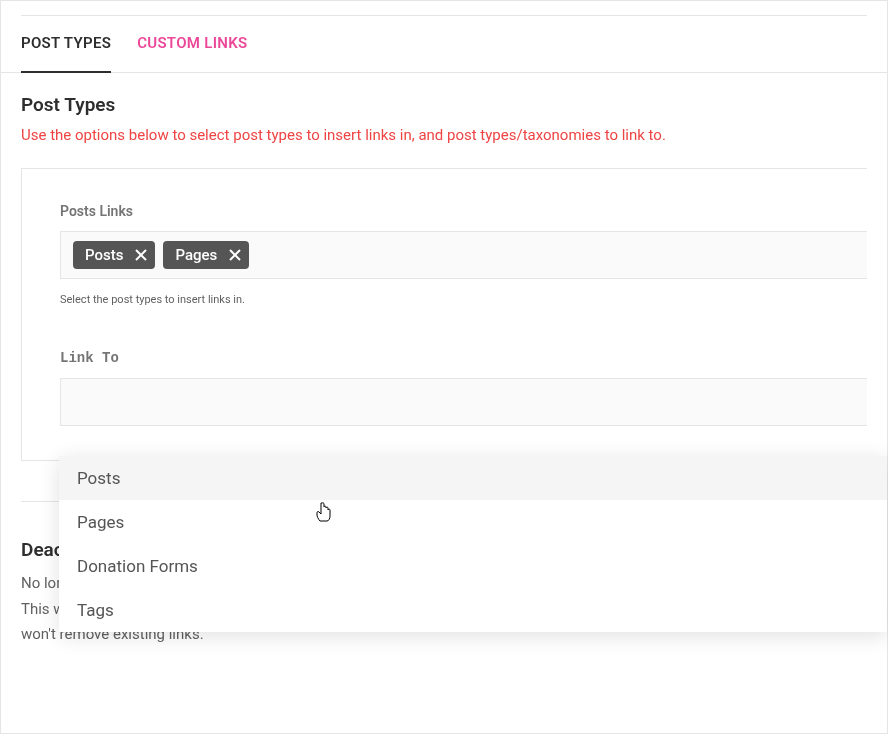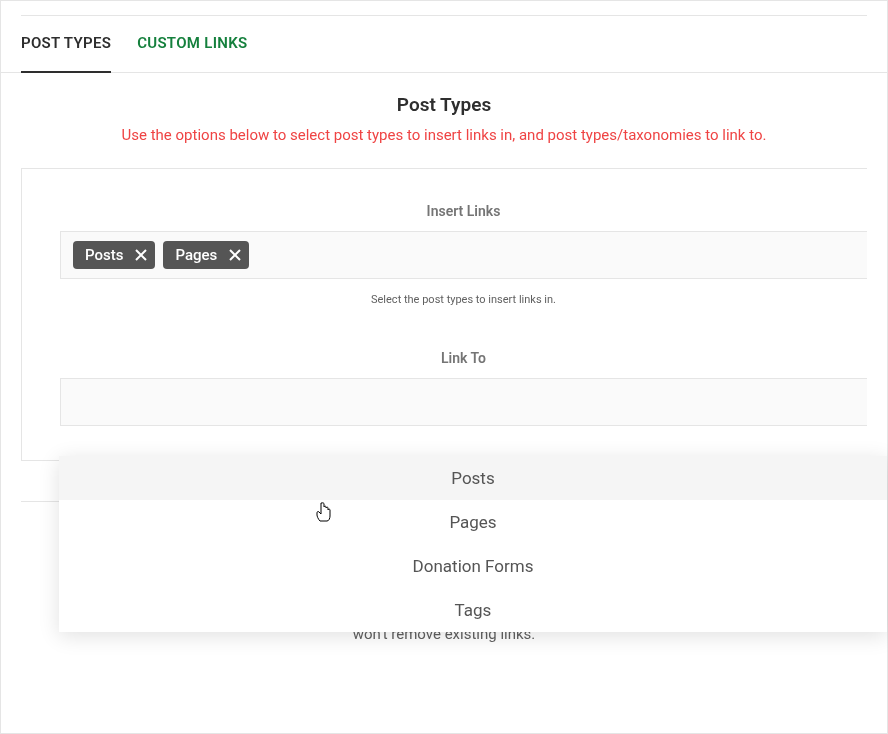--- a/index.html
+++ b/index.html
@@ -13,39 +13,38 @@
       width: 888px;
       height: 734px;
       overflow: hidden;
       position: relative;
     }
     .container {
       border: 1px solid #e5e5e5;
       width: 100%;
       height: 100%;
       position: relative;
-      text-align: center;
     }
     .top-divider {
       border-top: 1px solid #e5e5e5;
       margin: 14px 20px 0 20px;
     }
     .tabs {
       display: flex;
       gap: 26px;
       padding: 0 20px;
       border-bottom: 1px solid #e5e5e5;
       position: relative;
     }
     .tab {
       padding: 18px 0 20px 0;
       font-size: 15px;
       font-weight: 600;
       letter-spacing: 0.3px;
-      color: #15803d;
+      color: #ec4899;
       cursor: pointer;
       position: relative;
     }
     .tab.active {
       color: #2e2e2e;
     }
     .tab.active::after {
       content: '';
       position: absolute;
       bottom: -1px;
@@ -178,21 +177,21 @@
     <div class="tab active">POST TYPES</div>
     <div class="tab">CUSTOM LINKS</div>
   </div>
 
   <div class="section">
     <h2 class="section-title">Post Types</h2>
     <p class="section-desc">Use the options below to select post types to insert links in, and post types/taxonomies to link to.</p>
 
     <div class="options-box">
       <div class="field-group">
-        <div class="field-label">Insert Links</div>
+        <div class="field-label">Posts Links</div>
         <div class="multi-select">
           <span class="tag">
             <span>Posts</span>
             <span class="tag-remove">
               <svg viewBox="0 0 12 12">
                   <path d="M1 1 L11 11 M11 1 L1 11" stroke="#fff" stroke-width="2" fill="none"></path>
                 </svg>
             </span>
           </span>
           <span class="tag">
@@ -200,21 +199,21 @@
             <span class="tag-remove">
               <svg viewBox="0 0 12 12">
                   <path d="M1 1 L11 11 M11 1 L1 11" stroke="#fff" stroke-width="2" fill="none"></path>
                 </svg>
             </span>
           </span>
         </div>
         <div class="helper-text">Select the post types to insert links in.</div>
       </div>
 
-      <div class="field-group" style="margin-bottom:0;">
+      <div class="field-group" style="margin-bottom:0;font-family:Liberation Mono, monospace;">
         <div class="field-label">Link To</div>
         <div class="link-to-select"></div>
       </div>
     </div>
   </div>
 
   <div class="dropdown">
     <div class="dropdown-item hover">Posts</div>
     <div class="dropdown-item">Pages</div>
     <div class="dropdown-item">Donation Forms</div>

